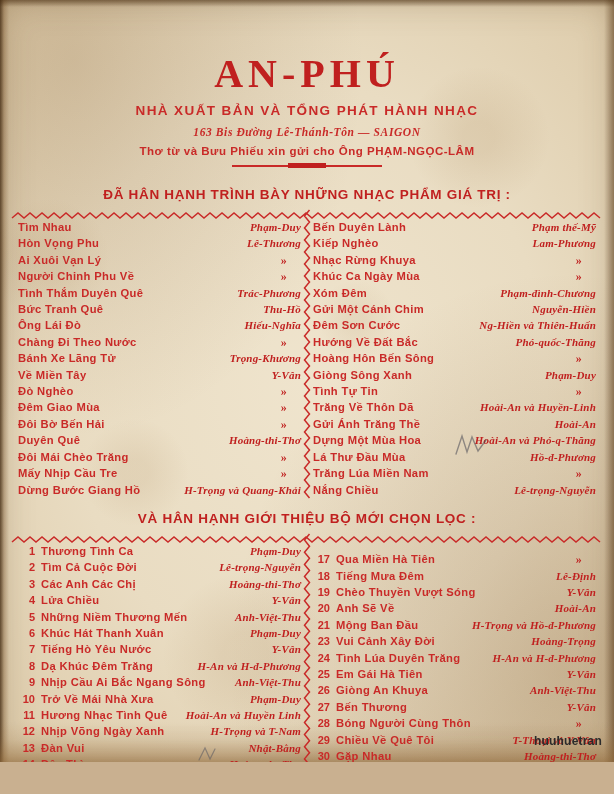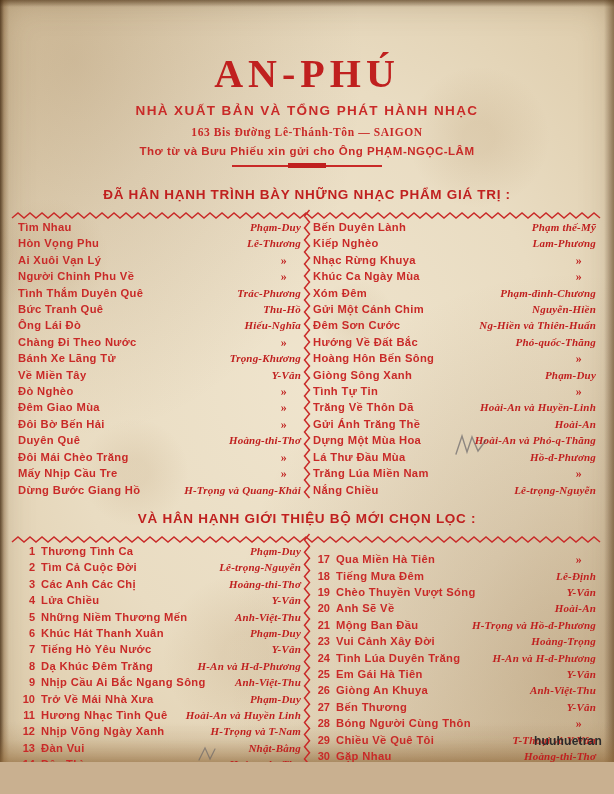--- a/index.html
+++ b/index.html
@@ -48,21 +48,21 @@
   .masthead{text-align:center;padding-top:54px;}
   .brand{
     color:#c0201f;font-size:40px;font-weight:bold;letter-spacing:5px;
     font-family:"Liberation Serif", serif;line-height:1;
   }
   .tagline{
     color:#c92a28;font-size:13.5px;font-weight:bold;letter-spacing:1.4px;
     margin-top:9px;
   }
   .addr{
-    color:#c92a28;font-size:11.5px;font-weight:bold;
+    color:#c92a28;font-size:11.5px;font-style:italic;font-weight:bold;
     letter-spacing:.6px;margin-top:8px;
     font-family:"Liberation Serif", serif;
   }
   .mailline{
     color:#c92a28;font-size:11.5px;font-weight:bold;letter-spacing:.5px;
     margin-top:7px;
   }
   .rule{
     width:150px;margin:5px auto 0;height:7px;position:relative;
   }

